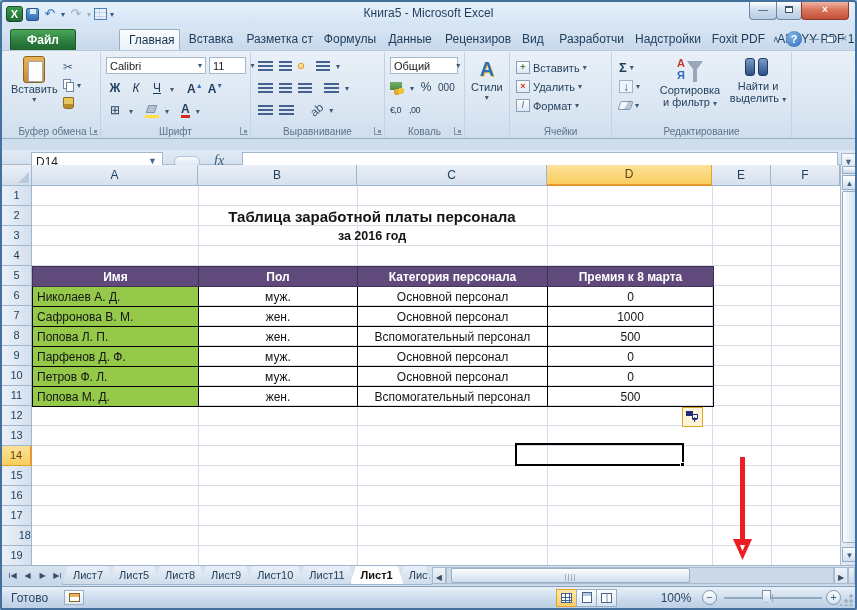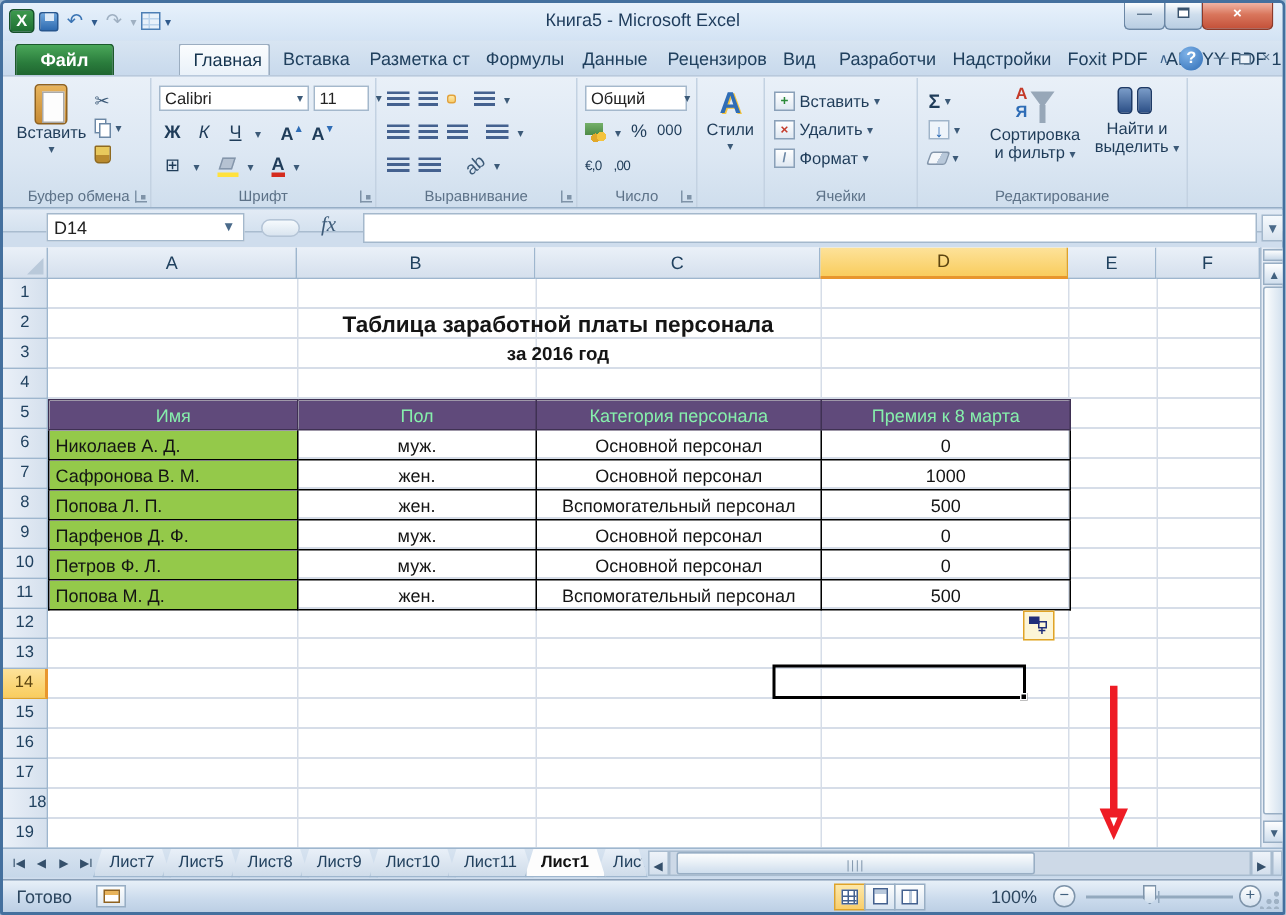--- a/index.html
+++ b/index.html
@@ -81,42 +81,42 @@
   .sortic b{position:absolute;font-size:11px;line-height:10px;}
   .sortic .a{left:0;top:0;color:#c43a2a;}
   .sortic .ya{left:0;top:12px;color:#2f6db6;}
   .funnel{position:absolute;right:0;top:3px;width:0;height:0;border-left:8px solid transparent;border-right:8px solid transparent;border-top:11px solid #97a7b8;}
   .funnel:after{content:"";position:absolute;left:-2px;top:-2px;width:4px;height:12px;background:#97a7b8;}
   .binoc{position:relative;width:26px;height:22px;}
   .binoc i{position:absolute;width:10px;height:18px;background:linear-gradient(#7a9cc8,#2c4f86);border:1px solid #1e3a66;border-radius:3px;}
   .binoc i:nth-child(2){left:13px;}
   .twoline{font-size:11px;color:#1f3c59;text-align:center;line-height:12px;}
   
-  .fbar{left:0;top:138px;width:100%;height:15px;background:linear-gradient(#e2ebf5,#d4e1ef);border-bottom:1px solid #a9bccf;}
+  .fbar{left:0;top:148px;width:100%;height:15px;background:linear-gradient(#e2ebf5,#d4e1ef);border-bottom:1px solid #a9bccf;}
   .namebox{left:29px;top:2px;width:132px;height:19px;background:#fff;border:1px solid #a4b8cc;font-size:12px;color:#222;padding:2px 4px;}
   .nbdd{left:146px;top:6px;font-size:9px;color:#4a central;color:#4a6a8a;}
   .fxcircle{left:172px;top:6px;width:26px;height:12px;border-radius:7px;background:linear-gradient(#f6fafd,#d9e4ef);border:1px solid #b4c4d6;}
   .fx{left:212px;top:3px;font-family:"Liberation Serif",serif;font-style:italic;font-size:14px;color:#3c5a78;}
   .fxfield{left:240px;top:2px;width:596px;height:20px;background:#fff;border:1px solid #a4b8cc;}
   .fxchev{left:839px;top:3px;width:15px;height:18px;background:linear-gradient(#f6fafd,#d9e4ef);border:1px solid #a4b8cc;font-size:9px;color:#4a6a8a;text-align:center;line-height:17px;}
   
   .gridwrap{left:0;top:163px;width:838px;height:400px;background:#fff;overflow:hidden;}
   .ch{position:absolute;top:0;height:21px;background:linear-gradient(#eaf0f8,#d5e0ed);border-right:1px solid #9eb6ce;border-bottom:1px solid #9eb6ce;font-size:12px;color:#20415f;text-align:center;line-height:20px;}
   .ch.sel{background:linear-gradient(#fde29a,#f9cd5e);border-right-color:#e0a327;color:#5c4510;border-bottom:2px solid #e8962e;line-height:18px;}
   .corner{left:0;top:0;width:30px;height:21px;background:linear-gradient(#eaf0f8,#d5e0ed);border-right:1px solid #9eb6ce;border-bottom:1px solid #9eb6ce;}
   .corner:after{content:"";position:absolute;right:2px;bottom:2px;border-left:11px solid transparent;border-bottom:11px solid #b9c9da;}
   .rh{position:absolute;left:0;width:30px;height:20px;background:linear-gradient(90deg,#eaf0f8,#d5e0ed);border-right:1px solid #9eb6ce;border-bottom:1px solid #9eb6ce;font-size:11px;color:#20415f;text-align:center;line-height:19px;}
   .rh.sel{background:linear-gradient(#fde29a,#f9cd5e);border-bottom-color:#e0a327;border-right:2px solid #e8962e;color:#5c4510;}
   .vline{position:absolute;top:21px;width:1px;height:379px;background:#d6dde8;}
   .hlines{position:absolute;left:30px;top:21px;width:808px;height:379px;background:repeating-linear-gradient(to bottom,transparent 0 19px,#d6dde8 19px 20px);}
   .t1{position:absolute;left:30px;top:41px;width:680px;height:21px;text-align:center;font-size:15px;font-weight:bold;color:#151515;line-height:21px;}
   .t2{position:absolute;left:30px;top:61px;width:680px;height:20px;text-align:center;font-size:12.5px;font-weight:bold;color:#151515;line-height:20px;}
   table.ptable{position:absolute;left:30px;top:101px;border-collapse:collapse;table-layout:fixed;}
   .ptable td{border:1px solid #000;height:20px;padding:0;font-size:12px;color:#141414;text-align:center;overflow:hidden;white-space:nowrap;}
-  .ptable tr.hd td{background:#604a7b;color:#86efac;font-weight:normal;border-color:#3f3153;}
+  .ptable tr.hd td{background:#604a7b;color:#ffffff;font-weight:bold;border-color:#3f3153;}
   .ptable td.nm{background:#94c94a;text-align:left;padding-left:4px;}
   .sel-cell{position:absolute;left:513px;top:278px;width:169px;height:23px;border:2px solid #000;}
   .handle{position:absolute;right:-3px;bottom:-3px;width:5px;height:5px;background:#000;border:1px solid #fff;}
   .autofill{position:absolute;left:680px;top:242px;width:21px;height:20px;background:#fcf5d7;border:1px solid #e0a327;display:flex;align-items:center;justify-content:center;}
   .afic{position:relative;width:13px;height:12px;}
   .afic i{position:absolute;left:0;top:0;width:7px;height:5px;background:#1f2d7a;}
   .afic i:nth-child(2){left:6px;top:3px;background:none;border:1px solid #1f2d7a;width:6px;height:5px;}
   .afic b{position:absolute;left:6px;top:4px;font-size:9px;color:#1f2d7a;}
   
   .vscroll{left:838px;top:163px;width:17px;height:400px;background:linear-gradient(90deg,#e8eef6,#d3dfec);border-left:1px solid #a9bccf;}
@@ -304,21 +304,21 @@
       <div class="abs srow" style="left:5px;top:27px;gap:4px;">
         <span class="moneyic"></span>
           <span class="dd">▾</span>
         <span class="fbtn">%</span>
         <span class="fbtn" style="font-size:10px;">000</span>
       </div>
       <div class="abs srow" style="left:5px;top:49px;gap:8px;">
         <span class="decic">€,0</span>
         <span class="decic">,00</span>
       </div>
-      <div class="glabel">Число</div>
+      <div class="glabel">Коваль</div>
       <span class="dlg"></span>
     </div>
 
     <div class="grp" style="left:463px;width:45px;">
       <div class="abs bigbtn" style="left:6px;top:6px;">
         <span class="stylesA">А</span>
         <span>Стили</span>
         <span class="dd">▾</span>
       </div>
     </div>

